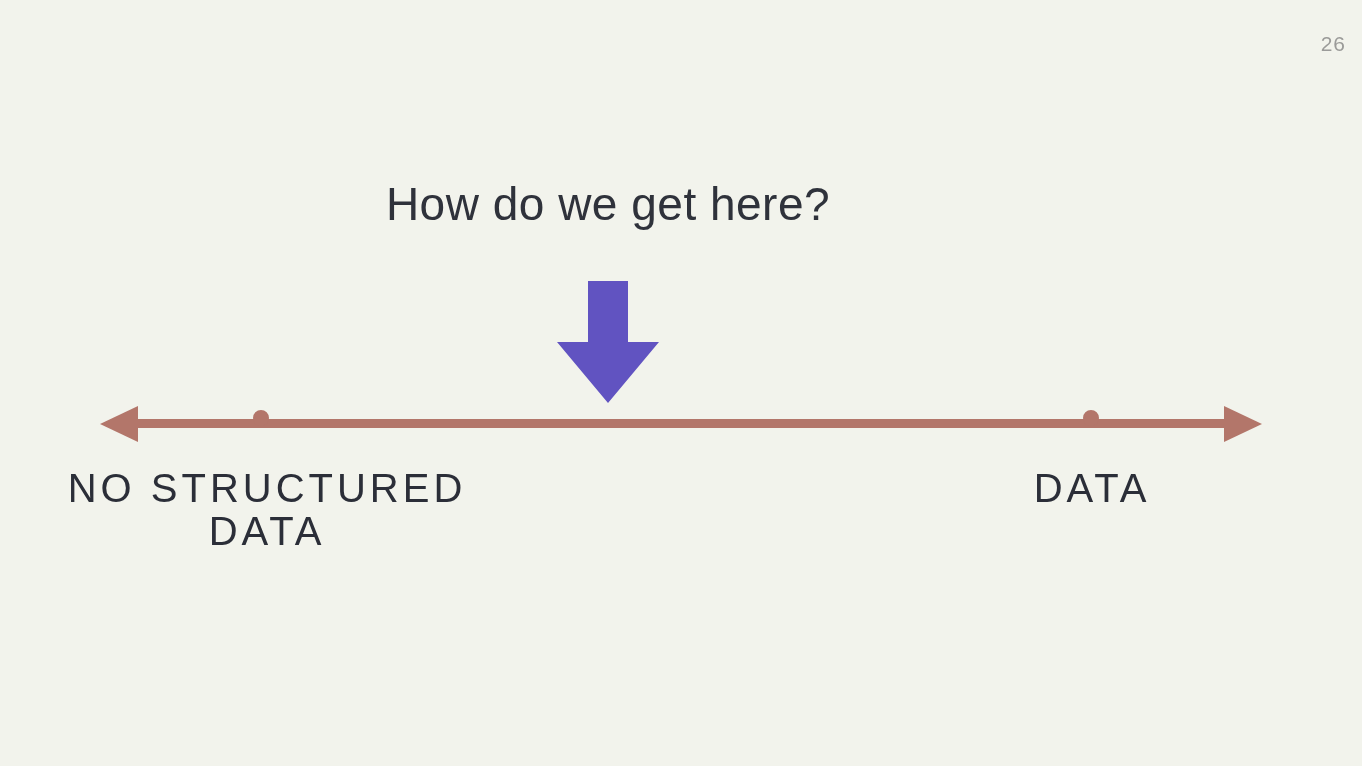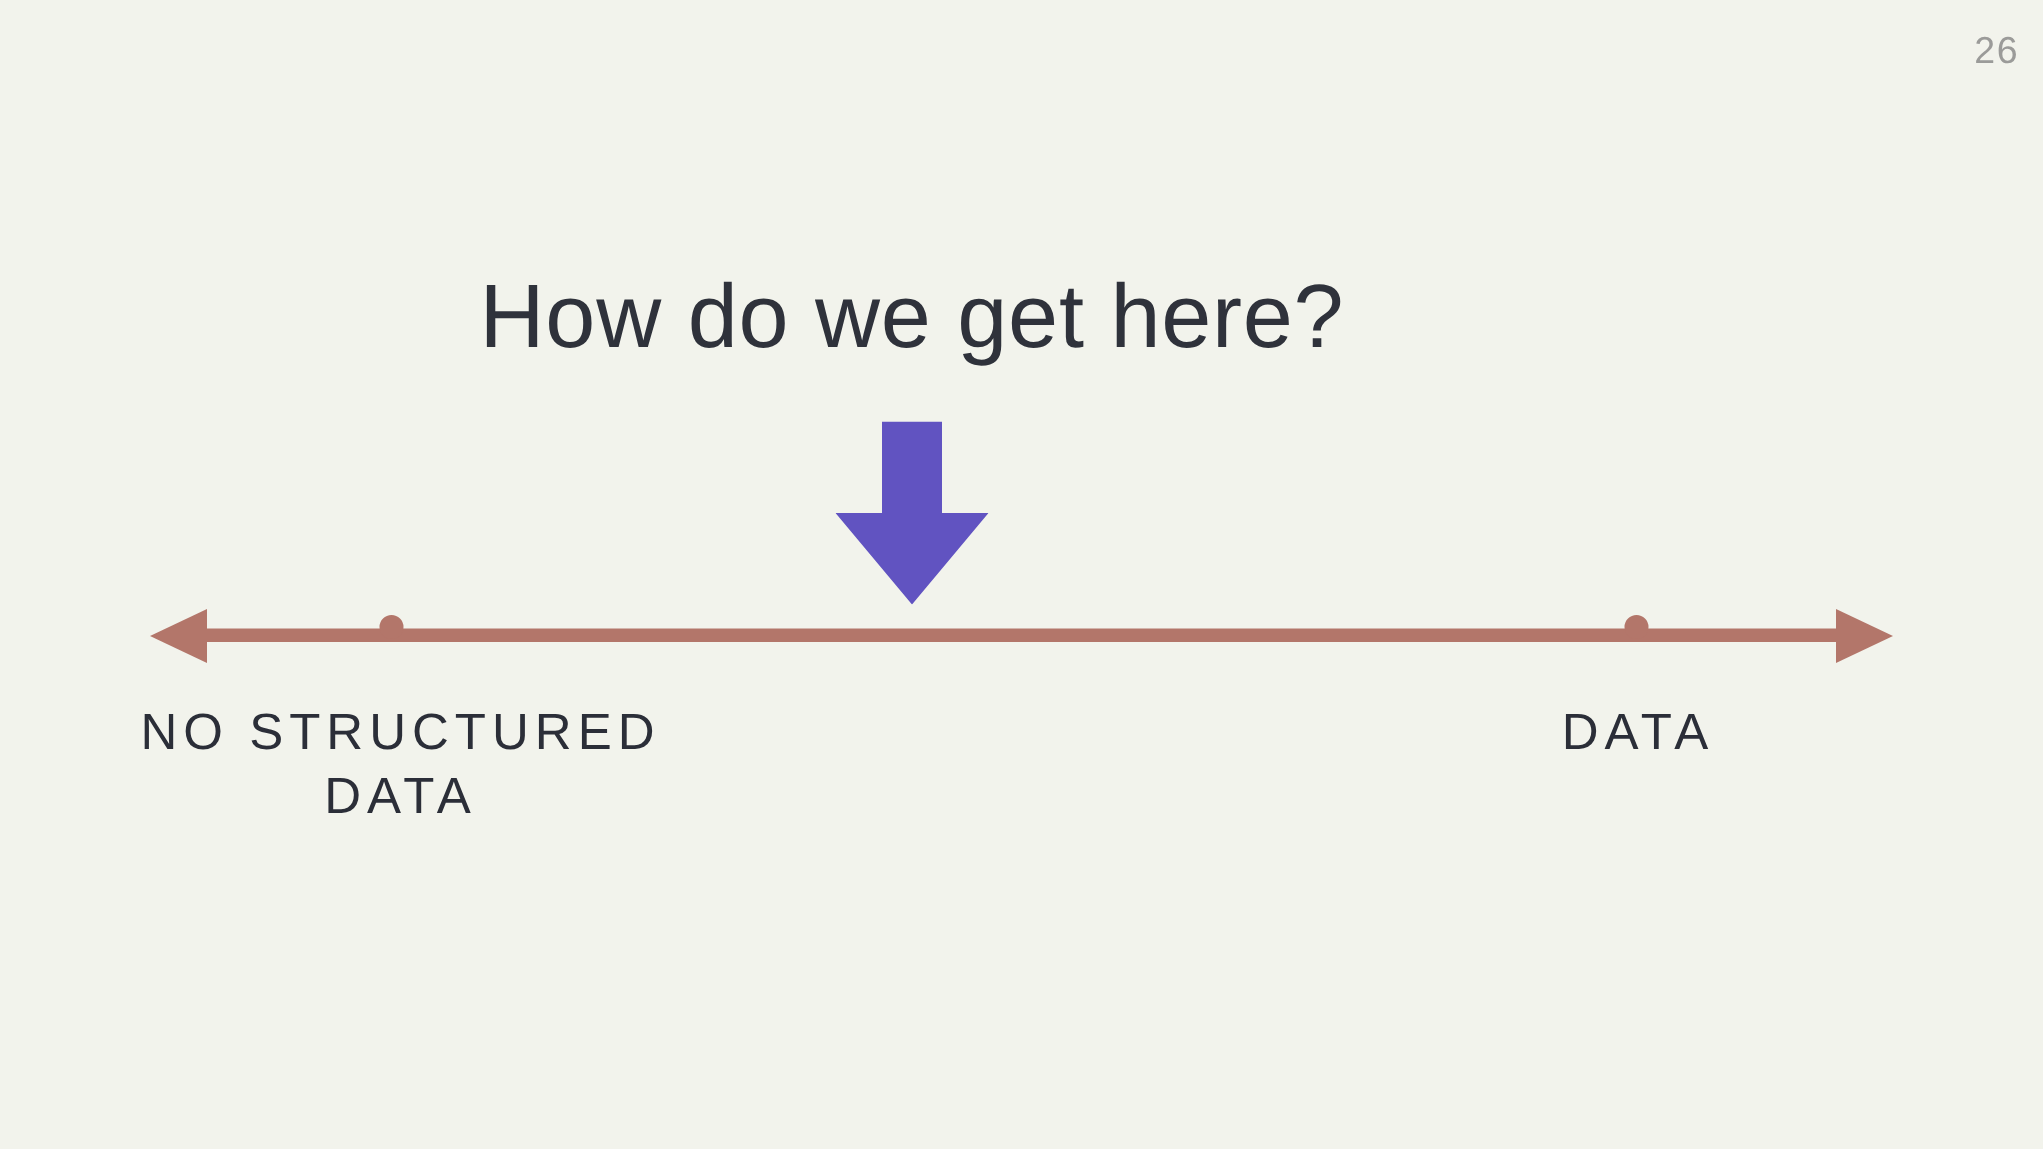--- a/index.html
+++ b/index.html
@@ -16,31 +16,31 @@
     font-family: "Liberation Sans", sans-serif;
   }
   .slide {
     position: relative;
     width: 1362px; height: 766px;
     background: var(--background);
     overflow: hidden;
   }
   .page-number {
     position: absolute;
-    top: 20px; right: 16px;
-    font-size: 25px;
+    top: 32px; right: 16px;
+    font-size: 21px;
     color: var(--page-number);
     letter-spacing: 1px;
   }
   .title {
     position: absolute;
     top: 181px; left: 0;
     width: 1216px;
     text-align: center;
-    font-size: 60px;
+    font-size: 46px;
     font-weight: 400;
     color: var(--title-text);
     letter-spacing: 0.5px;
     line-height: 1;
   }
   .down-arrow {
     position: absolute;
     left: 557px; top: 281px;
     width: 102px; height: 122px;
   }
@@ -74,21 +74,21 @@
     border-radius: 50%;
     background: var(--background);
   }
   .endpoint-marker.left  { left: 253px; }
   .endpoint-marker.right { left: 1083px; }
   .endpoint-label {
     position: absolute;
     top: 467px;
     width: 410px;
     text-align: center;
-    font-size: 34px;
+    font-size: 40px;
     font-weight: 500;
     letter-spacing: 4px;
     line-height: 43px;
     color: var(--label-text);
     text-transform: uppercase;
   }
   .endpoint-label.left  { left: 62px; }
   .endpoint-label.right { left: 887px; }
   .endpoint-label span { display: block; }
 </style>

